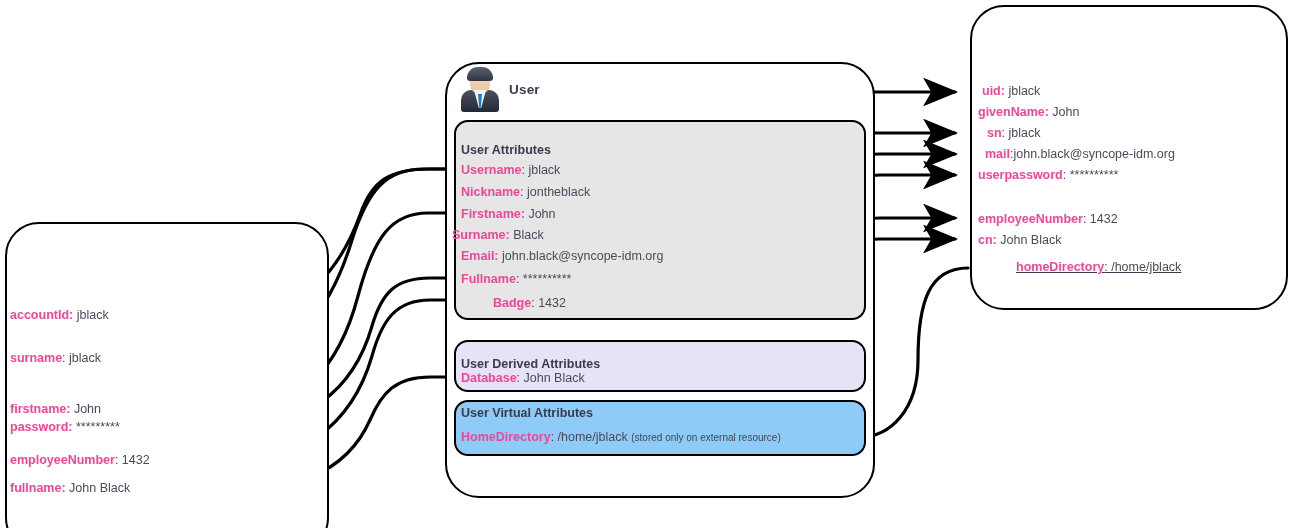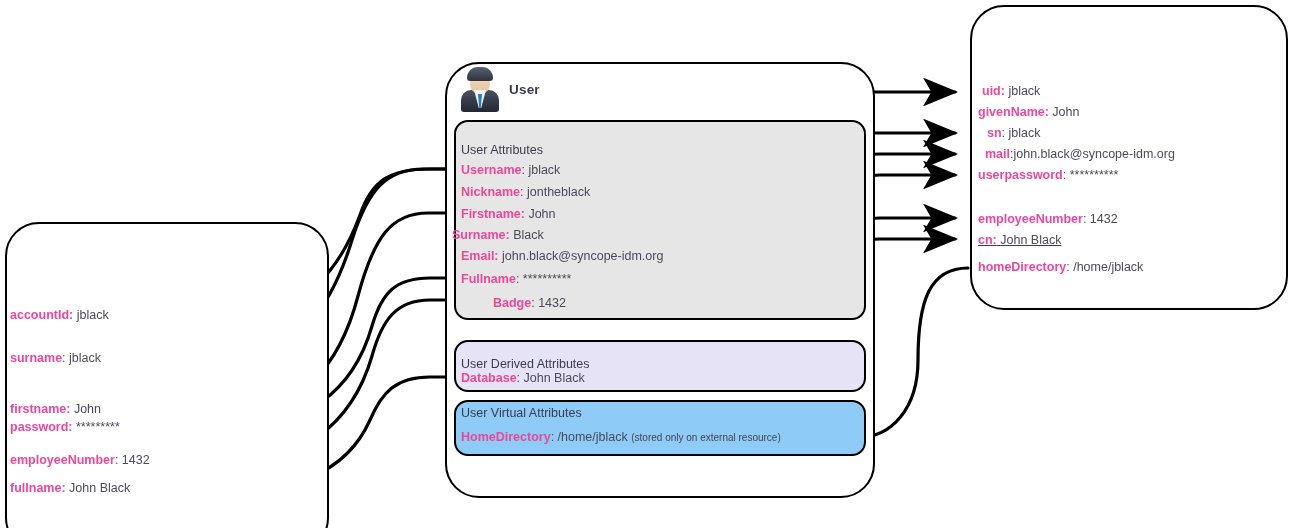--- a/index.html
+++ b/index.html
@@ -74,21 +74,21 @@
   .attr .v{font-weight:normal;color:#4a4a5a;}
   .attr .note{font-size:10px;color:#45454f;}
 
   
   .inner{
     position:absolute;border:2.5px solid #000;border-radius:14px;box-sizing:border-box;
   }
   #ua-box{left:454px;top:120px;width:412px;height:200px;background:#e6e6e6;}
   #uda-box{left:454px;top:340px;width:412px;height:52px;background:#e6e3f6;}
   #uva-box{left:454px;top:400px;width:412px;height:56px;background:#8fcbf7;}
-  .boxttl{position:absolute;font-size:12.5px;font-weight:normal;color:#3b3b4f;white-space:nowrap;}
+  .boxttl{position:absolute;font-size:12.5px;font-weight:bold;color:#3b3b4f;white-space:nowrap;}
 
   svg.wires{position:absolute;left:0;top:0;width:1300px;height:528px;pointer-events:none;}
 </style>
 </head>
 <body>
 
 <div class="stage">
 
   <svg class="wires" viewBox="0 0 1300 528">
     <defs>
@@ -222,21 +222,21 @@
   </div>
   <div class="attr" style="left:978px;top:148px;margin-left:7px;">
     <span class="k">mail</span><span class="v">:john.black@syncope-idm.org</span>
   </div>
   <div class="attr" style="left:978px;top:169px;">
     <span class="k">userpassword</span><span class="v">: **********</span>
   </div>
   <div class="attr" style="left:978px;top:213px;">
     <span class="k">employeeNumber</span><span class="v">: 1432</span>
   </div>
-  <div class="attr" style="left:978px;top:234px;text-decoration:underline;">
+  <div class="attr" style="left:978px;top:234px;">
     <span class="k">cn:</span>
     <span class="v">John Black</span>
   </div>
-  <div class="attr" style="left:978px;top:261px;">
+  <div class="attr" style="left:1016px;top:261px;text-decoration:underline;">
     <span class="k">homeDirectory</span><span class="v">: /home/jblack</span>
   </div>
 
 </div>
 
 </body></html>

